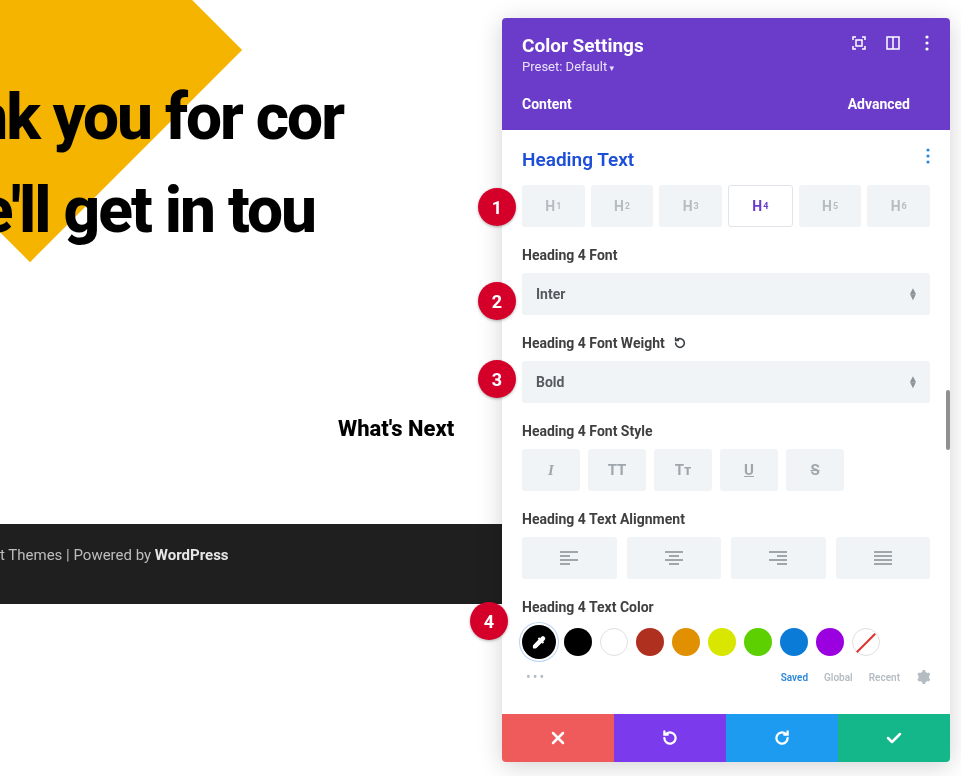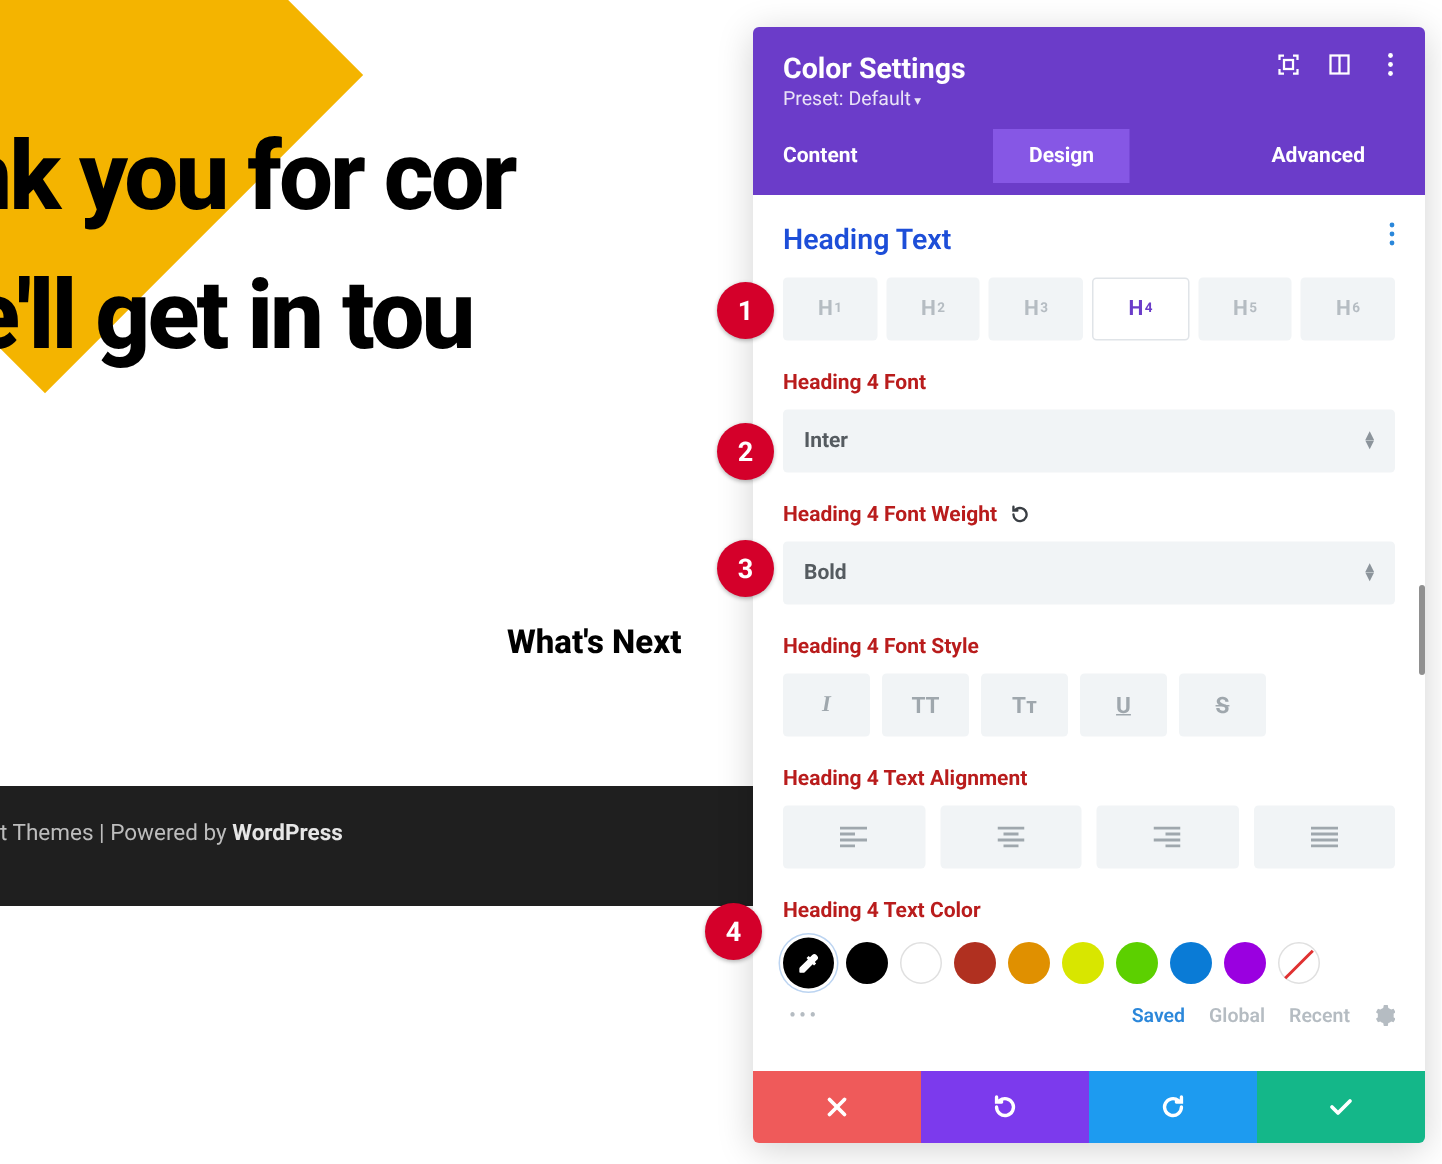--- a/index.html
+++ b/index.html
@@ -33,21 +33,21 @@
 .panel-body { padding: 18px 20px 4px 20px; position: relative; height: 584px; overflow: hidden; }
 .section-title { color: #1d4ed8; font-weight: 600; font-size: 19px; margin-bottom: 14px; }
 .section-dots { position: absolute; right: 20px; top: 18px; color: #2b87da; font-size: 18px; font-weight: 700; cursor: pointer; }
 
 
 .h-tabs { display: flex; gap: 6px; margin-bottom: 20px; }
 .h-tab { flex: 1; height: 42px; background: #f1f4f6; border-radius: 3px; display: flex; align-items: center; justify-content: center; font-weight: 700; color: #b5bcc2; font-size: 14px; cursor: pointer; }
 .h-tab.active { background: #fff; border: 1px solid #e0e4e8; color: #6b3cc9; }
 .h-tab sub { font-size: 9px; vertical-align: -2px; margin-left: 1px; }
 
-.field-label { font-size: 14px; font-weight: 700; color: #b91c1c; margin-bottom: 10px; display: flex; align-items: center; gap: 8px; }
+.field-label { font-size: 14px; font-weight: 700; color: #404040; margin-bottom: 10px; display: flex; align-items: center; gap: 8px; }
 .reset-ico { width: 14px; height: 14px; display: inline-flex; }
 .select { width: 100%; height: 42px; background: #f1f4f6; border-radius: 3px; display: flex; align-items: center; padding: 0 14px; font-size: 14px; font-weight: 700; color: #555b60; position: relative; margin-bottom: 20px; cursor: pointer; }
 .select .arrows { position: absolute; right: 12px; top: 50%; transform: translateY(-50%); color: #8c949b; font-size: 10px; line-height: 6px; }
 
 
 .btn-row { display: flex; gap: 8px; margin-bottom: 20px; }
 .style-btn { width: 58px; height: 42px; background: #f1f4f6; border-radius: 3px; display: flex; align-items: center; justify-content: center; color: #9fa7ad; font-weight: 700; font-size: 15px; cursor: pointer; }
 
 
 .align-row { display: flex; gap: 10px; margin-bottom: 20px; }
@@ -55,21 +55,21 @@
 
 
 .swatches { display: flex; gap: 8px; align-items: center; margin-bottom: 8px; }
 .swatch { width: 28px; height: 28px; border-radius: 50%; cursor: pointer; }
 .swatch.eyedrop { background: #000; box-shadow: 0 0 0 2px #fff, 0 0 0 3px #bcd4f1; width: 34px; height: 34px; display:flex;align-items:center;justify-content:center; }
 .swatch.white { background: #fff; border: 1px solid #e0e0e0; }
 .swatch.none { background: #fff; border: 1px solid #e0e0e0; position: relative; }
 .swatch.none::after { content:""; position:absolute; width:100%; height:2px; background:#e03131; top:50%; left:0; transform:rotate(-45deg); }
 .more-dots { color: #b5bcc2; font-size: 14px; letter-spacing: 2px; cursor: pointer; padding: 2px 4px; }
 
-.color-links { display: flex; gap: 16px; align-items: center; font-size: 13px; font-weight: 600; float: right; margin-top: -4px; margin-bottom: 14px; width: 100%; }
+.color-links { display: flex; gap: 16px; align-items: center; font-size: 10px; font-weight: 600; float: right; margin-top: -4px; margin-bottom: 14px; width: 100%; }
 .color-links .saved { color: #2b87da; }
 .color-links .dim { color: #b5bcc2; }
 .gear-small { width: 14px; height: 14px; }
 
 
 .scroll-indicator { position: absolute; right: 0; top: 260px; width: 4px; height: 60px; background: #909090; border-radius: 2px; }
 
 
 .panel-footer { display: flex; height: 48px; border-radius: 0 0 4px 4px; overflow: hidden; }
 .foot-btn { flex: 1; display: flex; align-items: center; justify-content: center; color: #fff; cursor: pointer; }
@@ -122,21 +122,20 @@
         <svg width="4" height="16" viewBox="0 0 4 16" fill="#fff">
             <circle cx="2" cy="2" r="1.6"></circle>
             <circle cx="2" cy="8" r="1.6"></circle>
             <circle cx="2" cy="14" r="1.6"></circle>
           </svg>
       </span>
     </div>
 
     <div class="tabs">
       <div class="tab">Content</div>
-      <div class="tab tab-design">Design</div>
       <div class="tab">Advanced</div>
     </div>
   </div>
 
   <div class="panel-body">
     <div class="section-title">Heading Text</div>
     <div class="section-dots">
       <svg width="4" height="16" viewBox="0 0 4 16" fill="#2b87da">
           <circle cx="2" cy="2" r="1.6"></circle>
           <circle cx="2" cy="8" r="1.6"></circle>

